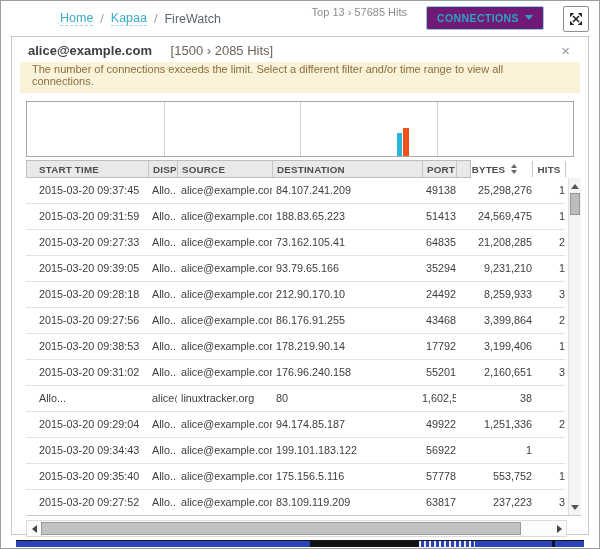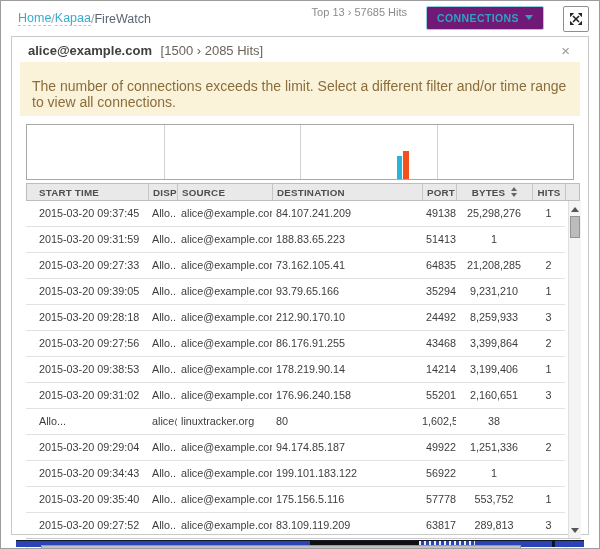--- a/index.html
+++ b/index.html
@@ -1,64 +1,64 @@
 <!DOCTYPE html>
 <html><head>
 <meta charset="utf-8">
 <style>
   * { margin:0; padding:0; box-sizing:border-box; }
   html,body { width:600px; height:549px; background:#fff; font-family:"Liberation Sans", sans-serif; }
   .screen { width:600px; height:549px; border:1px solid #9c9c9c; background:#fff; overflow:hidden; position:relative; }
 
   
   .topbar { height:35px; display:flex; align-items:center; padding:0 10px 0 17px; background:#fff; }
-  .crumbs { display:flex; align-items:center; font-size:12.5px; color:#5a6572; }
+  .crumbs { display:flex; align-items:center; gap:7px; font-size:12.5px; color:#5a6572;margin-left:42px; }
   .crumb.link { color:#3aabcb; border-bottom:1px dashed #9fd4e4; cursor:pointer; }
   .crumb-sep { color:#9aa0a6; }
   .topbar-right { margin-left:auto; display:flex; align-items:flex-start; gap:19px; }
   .hits-summary { font-size:11px; color:#8b8b8b; }
   .connections-btn { border:1px solid #93cfe2; background:#701a75; color:#2da3c4; font-family:"Liberation Sans",sans-serif;
       font-size:10.5px; font-weight:bold; letter-spacing:.4px; padding:5px 10px; border-radius:2px; cursor:pointer;
       display:flex; align-items:center; gap:6px; }
   .caret { width:0; height:0; border-left:4px solid transparent; border-right:4px solid transparent; border-top:5px solid #2da3c4; }
   .expand-btn { width:26px; height:26px; border:1px solid #8f8f8f; background:#fff; border-radius:2px; display:flex;
       align-items:center; justify-content:center; cursor:pointer; }
 
   
   .panel { margin:0 10px; height:499px; border:1px solid #c9c9c9; background:#fff; }
   .panel-header { display:flex; align-items:center; padding:6px 16px 4px; }
   .panel-title { font-size:13px; color:#404040; }
   .panel-title .user { font-weight:bold; }
-  .panel-title .range { color:#6b6358; margin-left:5px; font-weight:normal; }
+  .panel-title .range { color:#6b6358; margin-left:15px; font-weight:normal; }
   .close-x { margin-left:auto; color:#9a9a9a; font-size:15px; line-height:15px; cursor:pointer; padding:0 2px; }
 
-  .warning { margin:0 8px; padding:16px 12px 6px; background:#faf3da; color:#8a6d3b; font-size:14px; }
+  .warning { margin:0 8px; padding:1px 12px 6px; background:#faf3da; color:#8a6d3b; font-size:11px; }
 
   .chart { margin:8px 14px 3px; height:56px; border:1px solid #a8a8a8; position:relative; background:#fff; }
   .gl { position:absolute; top:0; bottom:0; width:1px; background:#d2d2d2; }
   .bar { position:absolute; bottom:0; }
 
   
   .thead { margin:0 14px; height:18px; display:grid; grid-template-columns:122px 29px 95px 150px 34px 76px 33px 1fr;
-      background:#e9e9e9; border:1px solid #bdbdbd; width:554px; }
+      background:#e9e9e9; border:1px solid #bdbdbd; width:445px; }
   .th { display:flex; align-items:center; padding:0 4px; border-right:1px solid #c6c6c6; font-size:9.8px; font-weight:bold;
       color:#4d4d4d; letter-spacing:.2px; white-space:nowrap; overflow:hidden; cursor:pointer; }
   .th:first-child { padding-left:12px; }
   .th:last-child { border-right:none; cursor:default; }
   .th.center { justify-content:center; }
   .sort { display:inline-flex; flex-direction:column; margin-left:6px; }
   .tu { width:0; height:0; border-left:3.5px solid transparent; border-right:3.5px solid transparent; border-bottom:4px solid #666; margin-bottom:2px; }
   .tdn { width:0; height:0; border-left:3.5px solid transparent; border-right:3.5px solid transparent; border-top:4px solid #666; }
 
   .tbody { margin:0 14px; height:338px; width:555px; position:relative; border-bottom:1px solid #c9c9c9; overflow:hidden; }
   .trow { display:grid; grid-template-columns:122px 29px 95px 150px 34px 76px 33px; margin-right:16px;
       height:26px; border-bottom:1px solid #e2e2e2; cursor:pointer; }
   .td { font-size:10.8px; color:#3d3d3d; line-height:25px; padding-left:4px; white-space:nowrap; overflow:hidden; }
   .td:first-child { padding-left:13px; }
-  .td.center { text-align:center; padding-left:0; }
+  .td.center { text-align:right; padding-left:0; }
 
   
   .vscroll { position:absolute; right:0; top:0; bottom:0; width:13px; background:#f4f4f4; border-left:1px solid #e0e0e0; }
   .vs-up, .vs-down { position:absolute; left:0; right:0; height:12px; display:flex; align-items:center; justify-content:center; cursor:pointer; }
   .vs-up { top:2px; } .vs-down { bottom:2px; }
   .arr-up { width:0; height:0; border-left:4px solid transparent; border-right:4px solid transparent; border-bottom:5px solid #555; }
   .arr-down { width:0; height:0; border-left:4px solid transparent; border-right:4px solid transparent; border-top:5px solid #555; }
   .vs-thumb { position:absolute; top:15px; left:1px; width:10px; height:22px; background:#bcbcbc; border:1px solid #949494; cursor:grab; }
 
   
@@ -170,20 +170,21 @@
             <div class="td ">49138</div>
             <div class="td center">25,298,276</div>
             <div class="td center">1</div>
           </div>
           <div class="trow">
             <div class="td ">2015-03-20 09:31:59</div>
             <div class="td ">Allo...</div>
             <div class="td ">alice@example.com</div>
             <div class="td ">188.83.65.223</div>
             <div class="td ">51413</div>
+            <div class="td center">24,569,475</div>
             <div class="td center">1</div>
           </div>
           <div class="trow">
             <div class="td ">2015-03-20 09:27:33</div>
             <div class="td ">Allo...</div>
             <div class="td ">alice@example.com</div>
             <div class="td ">73.162.105.41</div>
             <div class="td ">64835</div>
             <div class="td center">21,208,285</div>
             <div class="td center">2</div>
@@ -213,21 +214,21 @@
             <div class="td ">86.176.91.255</div>
             <div class="td ">43468</div>
             <div class="td center">3,399,864</div>
             <div class="td center">2</div>
           </div>
           <div class="trow">
             <div class="td ">2015-03-20 09:38:53</div>
             <div class="td ">Allo...</div>
             <div class="td ">alice@example.com</div>
             <div class="td ">178.219.90.14</div>
-            <div class="td ">14214</div>
+            <div class="td ">17792</div>
             <div class="td center">3,199,406</div>
             <div class="td center">1</div>
           </div>
           <div class="trow">
             <div class="td ">2015-03-20 09:31:02</div>
             <div class="td ">Allo...</div>
             <div class="td ">alice@example.com</div>
             <div class="td ">176.96.240.158</div>
             <div class="td ">55201</div>
             <div class="td center">2,160,651</div>
@@ -266,21 +267,21 @@
             <div class="td ">57778</div>
             <div class="td center">553,752</div>
             <div class="td center">1</div>
           </div>
           <div class="trow">
             <div class="td ">2015-03-20 09:27:52</div>
             <div class="td ">Allo...</div>
             <div class="td ">alice@example.com</div>
             <div class="td ">83.109.119.209</div>
             <div class="td ">63817</div>
-            <div class="td center">289,813</div>
+            <div class="td center">237,223</div>
             <div class="td center">3</div>
           </div>
         </div>
       <div class="vscroll">
         <div class="vs-up">
             <span class="arr-up"></span>
           </div>
         <div class="vs-thumb"></div>
         <div class="vs-down">
             <span class="arr-down"></span>

